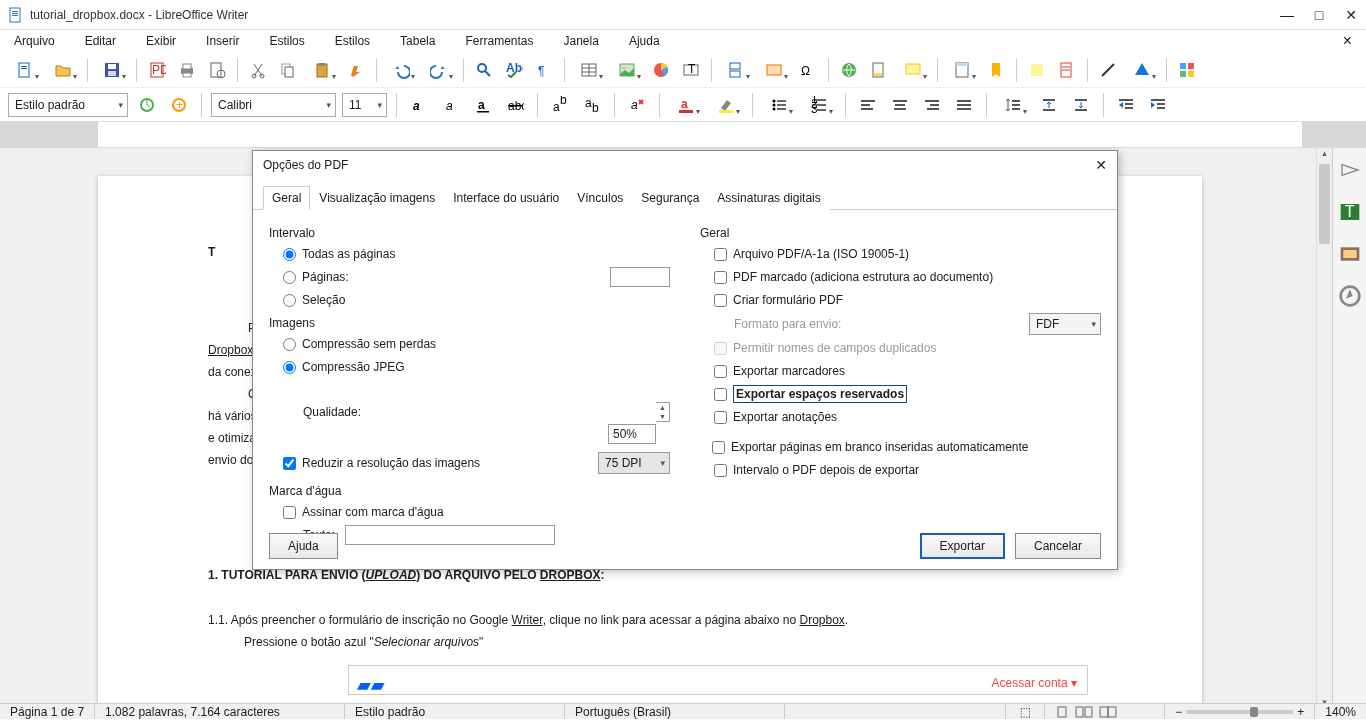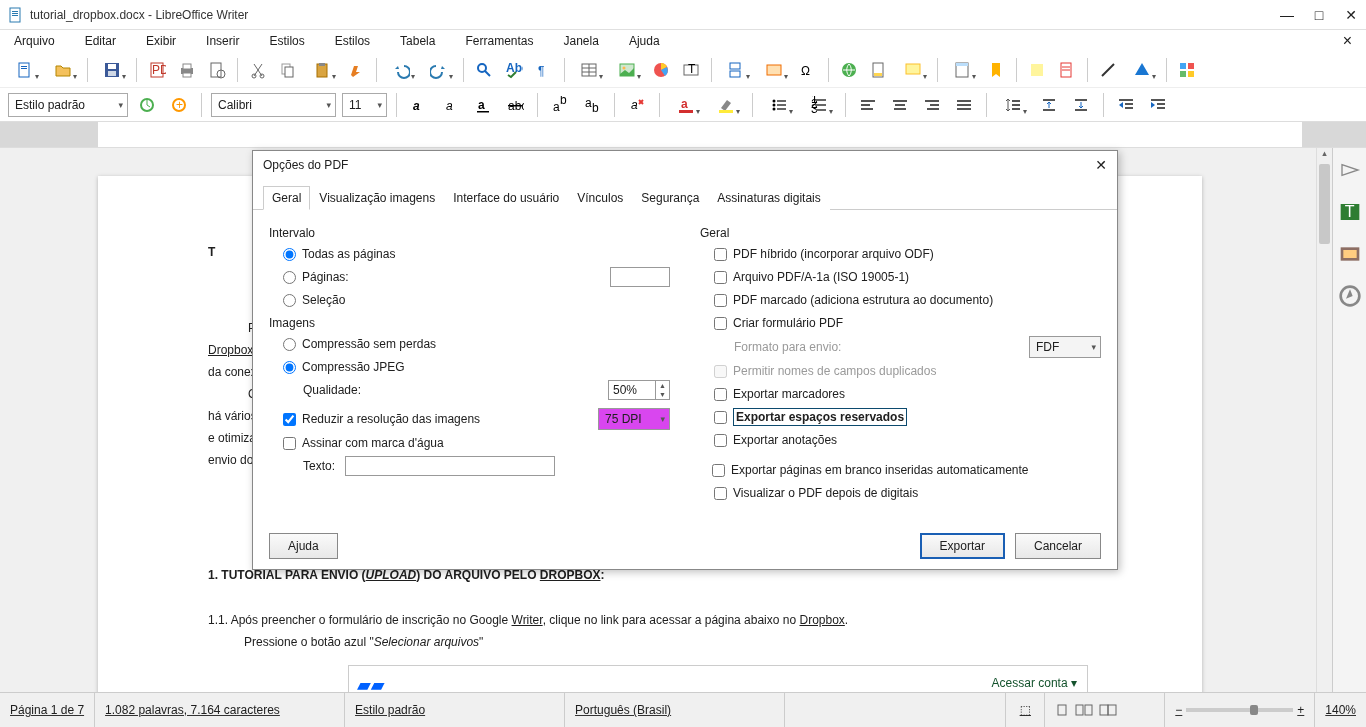--- a/index.html
+++ b/index.html
@@ -30,21 +30,21 @@
 .workspace{position:absolute;top:148px;left:0;right:34px;bottom:20px;background:#f0f0f0;overflow:hidden;}
 .page{position:absolute;left:98px;top:28px;width:1104px;height:1400px;background:#fff;box-shadow:0 1px 4px rgba(0,0,0,.25);padding:60px 110px;}
 .page .body{font-family:Calibri,sans-serif;font-size:17px;line-height:1.5;color:#000;}
 .page .body p{margin:0 0 4px 0;}
 .page .body .indent{text-indent:40px;}
 .page .body .h1line{font-weight:700;font-size:19px;margin-top:46px;}
 .page .body .num{font-weight:700;}
 .underline{text-decoration:underline;}
 .sidebar-right{position:absolute;right:0;top:148px;bottom:20px;width:34px;background:#f4f4f4;border-left:1px solid #ccc;display:flex;flex-direction:column;align-items:center;padding-top:10px;gap:18px;}
 .sidebar-right .sbtn{width:24px;height:24px;display:flex;align-items:center;justify-content:center;}
-.statusbar{position:absolute;left:0;right:0;bottom:0;height:35px;background:#f0f0f0;border-top:1px solid #ccc;display:flex;align-items:center;font-size:11px;color:#333;text-decoration:underline;}
+.statusbar{position:absolute;left:0;right:0;bottom:8px;height:16px;background:#f0f0f0;border-top:1px solid #ccc;display:flex;align-items:center;font-size:11px;color:#333;}
 .statusbar .cell{padding:0 10px;border-right:1px solid #ccc;height:100%;display:flex;align-items:center;}
 .statusbar .spacer{flex:1;}
 .vscroll{position:absolute;right:34px;top:148px;bottom:20px;width:16px;background:#f0f0f0;border-left:1px solid #ddd;}
 .vscroll::before{content:"▴";position:absolute;top:0;left:0;right:0;text-align:center;font-size:9px;color:#666;}
 .vscroll::after{content:"▾";position:absolute;bottom:0;left:0;right:0;text-align:center;font-size:9px;color:#666;}
 .vscroll .thumb{position:absolute;left:2px;right:2px;top:16px;height:80px;background:#c8c8c8;border-radius:2px;}
 
 
 .dialog{position:absolute;left:252px;top:150px;width:866px;height:420px;background:#fff;border:1px solid #888;box-shadow:2px 2px 8px rgba(0,0,0,.25);z-index:50;}
 .dialog .dtitle{height:28px;display:flex;align-items:center;padding:0 10px;font-size:12px;}
@@ -56,21 +56,21 @@
 .dialog .body .col{flex:1;}
 .dialog .group-title{font-weight:400;margin:6px 0 4px 0;}
 .dialog .opt{display:flex;align-items:center;gap:6px;margin:3px 0 3px 14px;min-height:20px;}
 .dialog .opt.sub{}
 .dialog .opt input[type=radio],.dialog .opt input[type=checkbox]{width:13px;height:13px;}
 .dialog .txt{height:20px;border:1px solid #999;width:60px;padding:0 4px;background:#fff;}
 .dialog .txt.lg{width:210px;}
 .dialog .spin{display:flex;align-items:center;}
 .dialog .spin .arrows{width:14px;height:20px;border:1px solid #999;border-left:none;display:flex;flex-direction:column;}
 .dialog .spin .arrows span{flex:1;font-size:7px;text-align:center;line-height:9px;color:#555;}
-.dialog .select{height:22px;border:1px solid #999;background:#d946ef;display:flex;align-items:center;padding:0 18px 0 6px;position:relative;width:72px;}
+.dialog .select{height:22px;border:1px solid #999;background:#e5e5e5;display:flex;align-items:center;padding:0 18px 0 6px;position:relative;width:72px;}
 .dialog .select::after{content:"▾";position:absolute;right:4px;font-size:9px;color:#555;}
 .dialog .select.disabled{color:#888;background:#f4f4f4;}
 .dialog .disabled-text{color:#9a9a9a;}
 .dialog .hoverbox{border:1px solid #0c4a6e;padding:1px 2px;display:inline-block;font-weight:bold;}
 .dialog .btnrow{position:absolute;left:0;right:0;bottom:10px;display:flex;align-items:center;padding:0 16px;gap:10px;}
 .dialog .btnrow .spacer{flex:1;}
 .dialog .btn{height:26px;padding:0 18px;border:1px solid #888;background:linear-gradient(#fafafa,#e8e8e8);cursor:default;display:flex;align-items:center;}
 .dialog .btn.primary{border:2px solid #1a5fb4;}
 .row-inline{display:flex;align-items:center;gap:10px;margin:3px 0 3px 14px;}
 .row-inline.sub{margin-left:34px;}
@@ -506,21 +506,21 @@
       <p><span>e otimizaçã</span></p>
       <p><span>envio do arc</span></p>
 
       <p class="h1line" style="margin-top:90px;"><span class="num">1.  TUTORIAL PARA ENVIO (</span><i class="underline">UPLOAD</i><span>) DO ARQUIVO PELO </span><span class="underline">DROPBOX</span><span>:</span></p>
 
       <p style="margin-top:24px;"><span>1.1. Após preencher o formulário de inscrição no Google </span><span class="underline">Writer</span><span>, clique no link para acessar a página abaixo no </span><span class="underline">Dropbox</span><span>.</span></p>
       <p style="padding-left:36px;"><span>Pressione o botão azul "</span><i>Selecionar arquivos</i><span>"</span></p>
 
       <div style="margin:14px 0 0 140px;height:30px;width:740px;border:1px solid #ccc;position:relative;">
         <span style="position:absolute;left:8px;top:6px;color:#0061ff;font-size:18px;">▰▰</span>
-        <span style="position:absolute;right:10px;top:8px;color:#14532d;font-size:12px;">Acessar conta ▾</span>
+        <span style="position:absolute;right:10px;top:8px;color:#ef4444;font-size:12px;">Acessar conta ▾</span>
       </div>
     </div>
   </div>
 </div>
 
 <div class="vscroll">
     <div class="thumb"></div>
   </div>
 <div class="sidebar-right">
   <div class="sbtn">
@@ -585,52 +585,49 @@
           <label>Compressão sem perdas</label>
         </div>
       <div class="opt">
           <input type="radio" checked="" style="">
           <label>Compressão JPEG</label>
         </div>
       <div class="row-inline sub">
           <span class="lbl-fixed">Qualidade:</span>
           <span style="flex:1"></span>
         <div class="spin">
-            <input class="txt" style="width: 48px;" value="50%">
+            <input class="txt" style="width: 48px; margin-top: 44px;" value="50%">
             <div class="arrows">
               <span>▲</span>
               <span>▼</span>
             </div>
           </div>
       </div>
       <div class="opt" style="margin-top:8px;">
           <input type="checkbox" checked="" style="">
           <label>Reduzir a resolução das imagens</label>
           <span style="flex:1"></span>
           <div class="select">
             <span>75 DPI</span>
           </div>
         </div>
 
+      <div class="group-title" style="margin-top:10px;">Marca d'água</div>
       <div class="opt">
           <input type="checkbox" style="">
           <label>Assinar com marca d'água</label>
         </div>
       <div class="row-inline sub">
           <span>Texto:</span>
           <input class="txt lg" value="" style="">
         </div>
     </div>
 
     <div class="col">
       <div class="group-title">Geral</div>
-      <div class="opt">
-          <input type="checkbox" style="">
-          <label>PDF híbrido (incorporar arquivo ODF)</label>
-        </div>
       <div class="opt">
           <input type="checkbox" style="">
           <label>Arquivo PDF/A-1a (ISO 19005-1)</label>
         </div>
       <div class="opt">
           <input type="checkbox" style="">
           <label>PDF marcado (adiciona estrutura ao documento)</label>
         </div>
       <div class="opt">
           <input type="checkbox" style="">
@@ -658,21 +655,21 @@
       <div class="opt">
           <input type="checkbox" style="">
           <label>Exportar anotações</label>
         </div>
       <div class="opt" style="margin-top:10px;margin-left:12px;">
           <input type="checkbox" style="">
           <label>Exportar páginas em branco inseridas automaticamente</label>
         </div>
       <div class="opt">
           <input type="checkbox" style="">
-          <label>Visualizar o PDF depois de digitais</label>
+          <label>Intervalo o PDF depois de exportar</label>
         </div>
     </div>
   </div>
   <div class="btnrow">
     <div class="btn">
         <span>Ajuda</span>
       </div>
     <div class="spacer"></div>
     <div class="btn primary">
         <span>Exportar</span>

